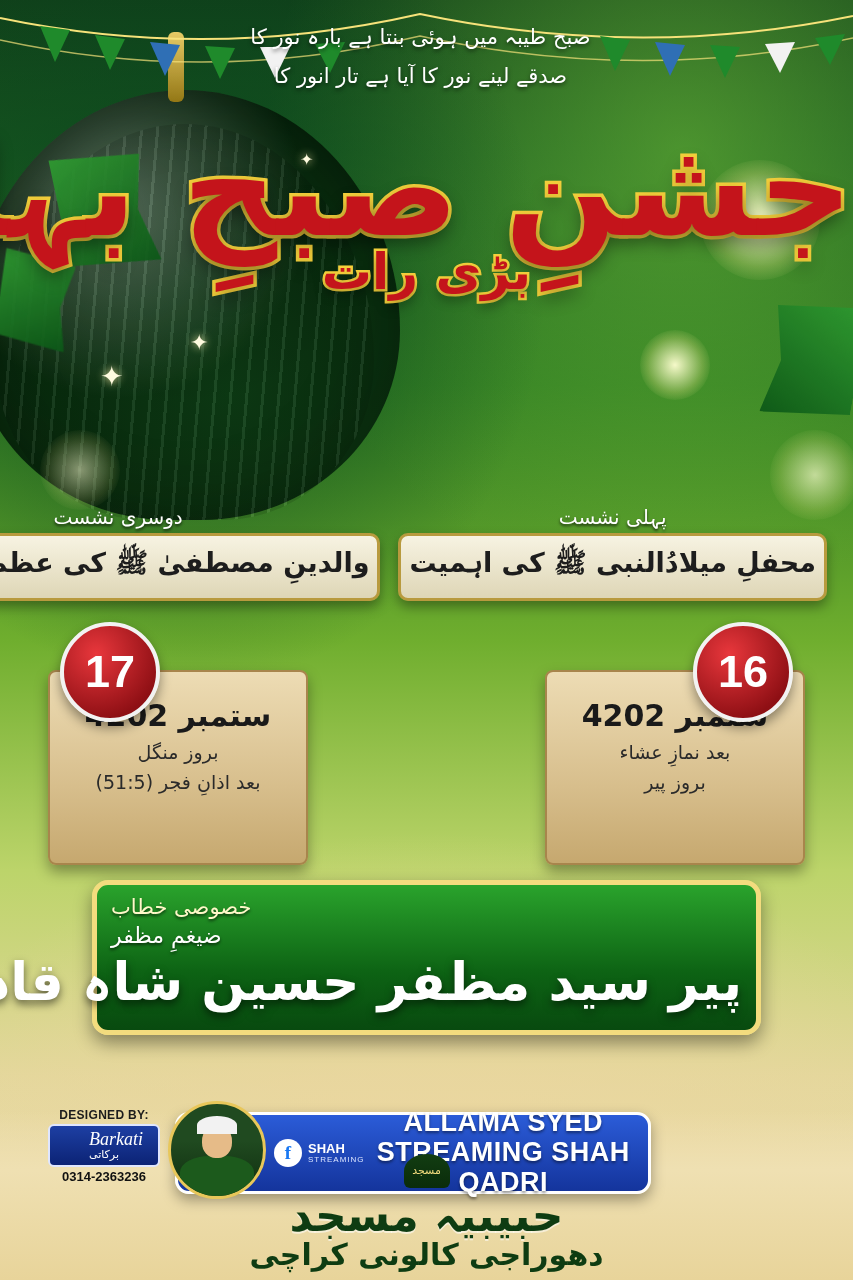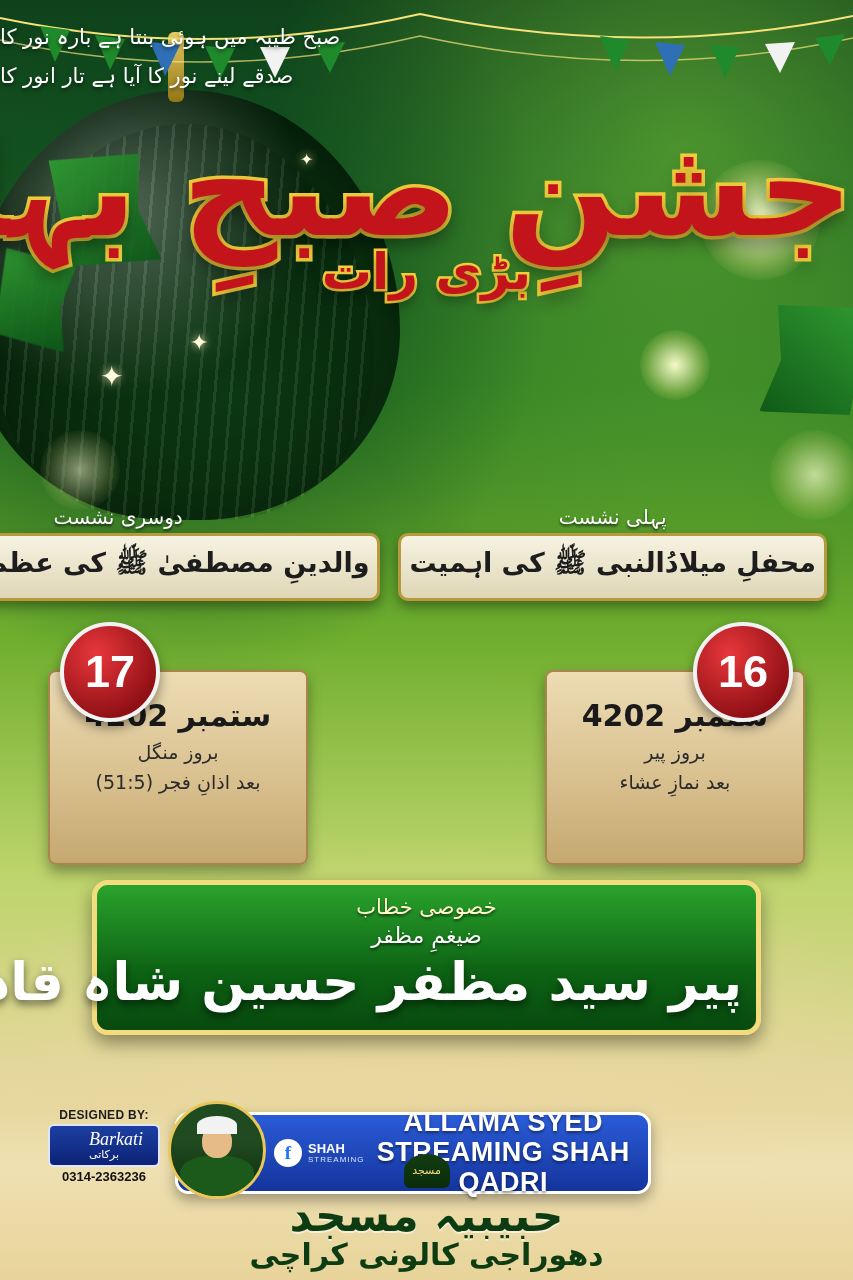--- a/index.html
+++ b/index.html
@@ -86,21 +86,21 @@
     font-family: "DejaVu Sans", sans-serif;
     direction: rtl;
     unicode-bidi: bidi-override;
     white-space: nowrap;
   }
   .top-couplet {
     position: absolute;
     top: 18px;
     left: 0;
     right: 12px;
-    text-align: left;
+    text-align: center;
     color: #ffffff;
     text-shadow: 0 2px 4px rgba(0,0,0,0.6);
     font-size: 21px;
     line-height: 1.85;
   }
   .title-wrap {
     position: absolute;
     top: 120px;
     left: 0;
     right: 0;
@@ -210,21 +210,21 @@
   .speech-panel {
     position: absolute;
     top: 880px;
     left: 92px;
     right: 92px;
     background: linear-gradient(180deg, #2aa32c, #0d6314 60%, #084a0f);
     border: 5px solid #f3dc7e;
     border-radius: 16px;
     box-shadow: 0 8px 18px rgba(0,0,0,0.4);
     padding: 10px 14px 18px;
-    text-align: center;
+    text-align: left;
   }
   .speech-kicker {
     color: #fff8c9;
     font-size: 21px;
     text-shadow: 0 2px 3px rgba(0,0,0,0.6);
   }
   .speech-title {
     color: #ffffff;
     font-size: 22px;
     margin-top: 4px;
@@ -473,22 +473,22 @@
       <div class="session-box">
         <div class="urdu session-text">والدینِ مصطفیٰ ﷺ کی عظمت و شان</div>
       </div>
     </div>
   </div>
 
   <div class="scroll-row">
 
     <div class="scroll right">
       <div class="urdu scroll-date">ستمبر 2024</div>
+      <div class="urdu scroll-sub">بعد نمازِ عشاء</div>
       <div class="urdu scroll-sub">بروز پیر</div>
-      <div class="urdu scroll-sub">بعد نمازِ عشاء</div>
     </div>
     <div class="daybadge r">16</div>
 
     <div class="scroll left">
       <div class="urdu scroll-date">ستمبر 2024</div>
       <div class="urdu scroll-sub">بروز منگل</div>
       <div class="urdu scroll-sub">بعد اذانِ فجر (5:15)</div>
     </div>
     <div class="daybadge l">17</div>
 

